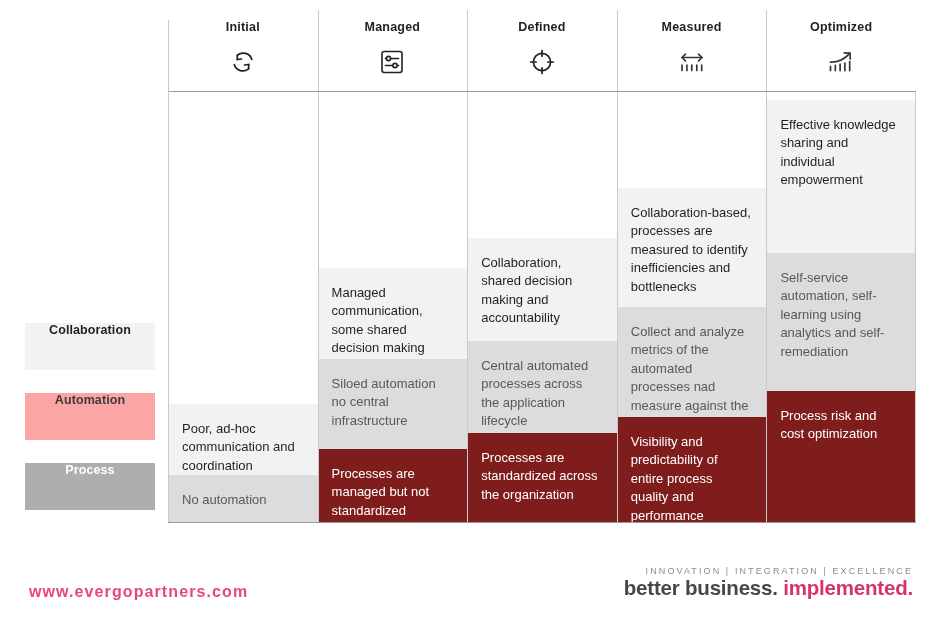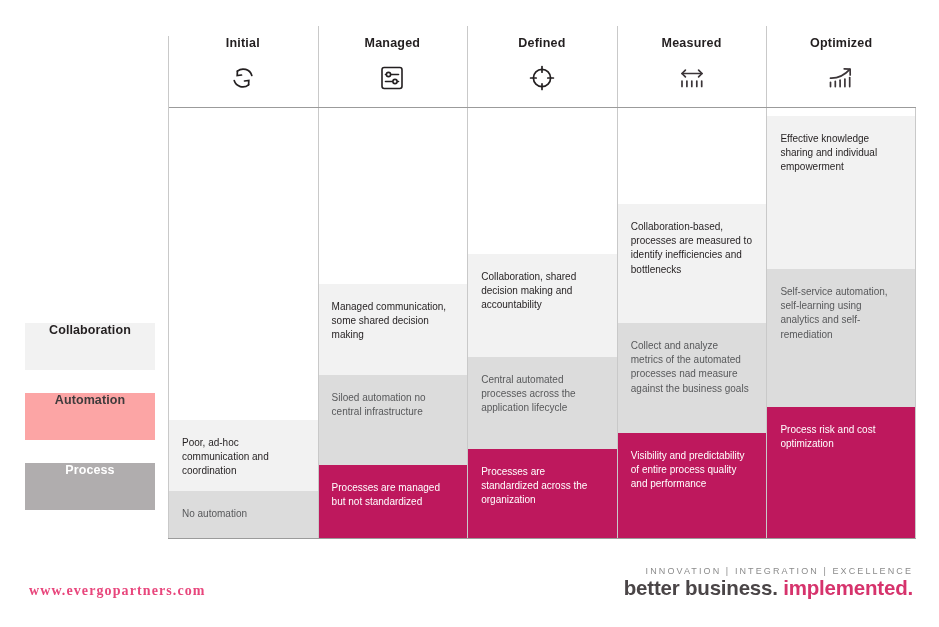--- a/index.html
+++ b/index.html
@@ -17,21 +17,21 @@
     width: 130px; height: 47px;
     display: flex; align-items: flex-start; justify-content: center;
     margin-bottom: 23px;
     font-size: 12.5px; font-weight: bold; letter-spacing: .1px;
   }
   .legend-chip.t-collab  { background: #f2f2f2; color: #231f20; }
   .legend-chip.t-auto    { background: #fca5a5; color: #3f3b3c; }
   .legend-chip.t-process { background: #b0adae; color: #ffffff; }
 
   
-  #matrix { position: absolute; left: 168px; top: 26px; width: 748px; height: 514px; }
+  #matrix { position: absolute; left: 168px; top: 10px; width: 748px; height: 514px; }
 
   #head { display: flex; height: 82px; border-bottom: 1px solid #9b9b9b; }
   .head-cell {
     flex: 1 1 0; position: relative;
     display: flex; flex-direction: column; align-items: center;
     padding-top: 10px;
   }
   .head-cell + .head-cell::before {
     content: ""; position: absolute; left: 0; top: 0; bottom: 0;
     width: 1px; background: #c9c9c9;
@@ -62,33 +62,32 @@
     content: ""; position: absolute; right: 0; top: 0; bottom: 0;
     width: 1px; background: #c9c9c9; z-index: 4;
   }
   #bodybase {
     position: absolute; left: 0; right: 0; bottom: 0; height: 1px;
     background: #9b9b9b; z-index: 5;
   }
 
   .cell {
     padding: 16px 14px 10px 14px;
-    font-size: 10px; line-height: 1.42;
+    font-size: 13px; line-height: 1.42;
     overflow: hidden;
   }
   .cell.t-collab  { background: #f2f2f2; color: #231f20; }
   .cell.t-auto    { background: #dcdcdc; color: #58595b; }
-  .cell.t-process { background: #be185d; color: #ffffff; }
+  .cell.t-process { background: #7f1d1d; color: #ffffff; }
 
   
   #url {
     position: absolute; left: 29px; top: 583px;
-    font-size: 14px; font-weight: bold; letter-spacing: 1.1px;
+    font-size: 16px; font-weight: bold; letter-spacing: 1.1px;
     color: #e8467c;
-    font-family: Liberation Serif, serif;
   }
   #brand { position: absolute; right: 26px; top: 561px; text-align: right; }
   #tagline { font-size: 20.5px; font-weight: bold; letter-spacing: -.2px; }
   #tagline .t-dark { color: #4a4547; }
   #tagline .t-pink { color: #d6336c; }
   #subtag {
     margin-top: 5px; font-size: 9px; letter-spacing: 2.1px;
     color: #8b8b8b;
   }
 </style>

